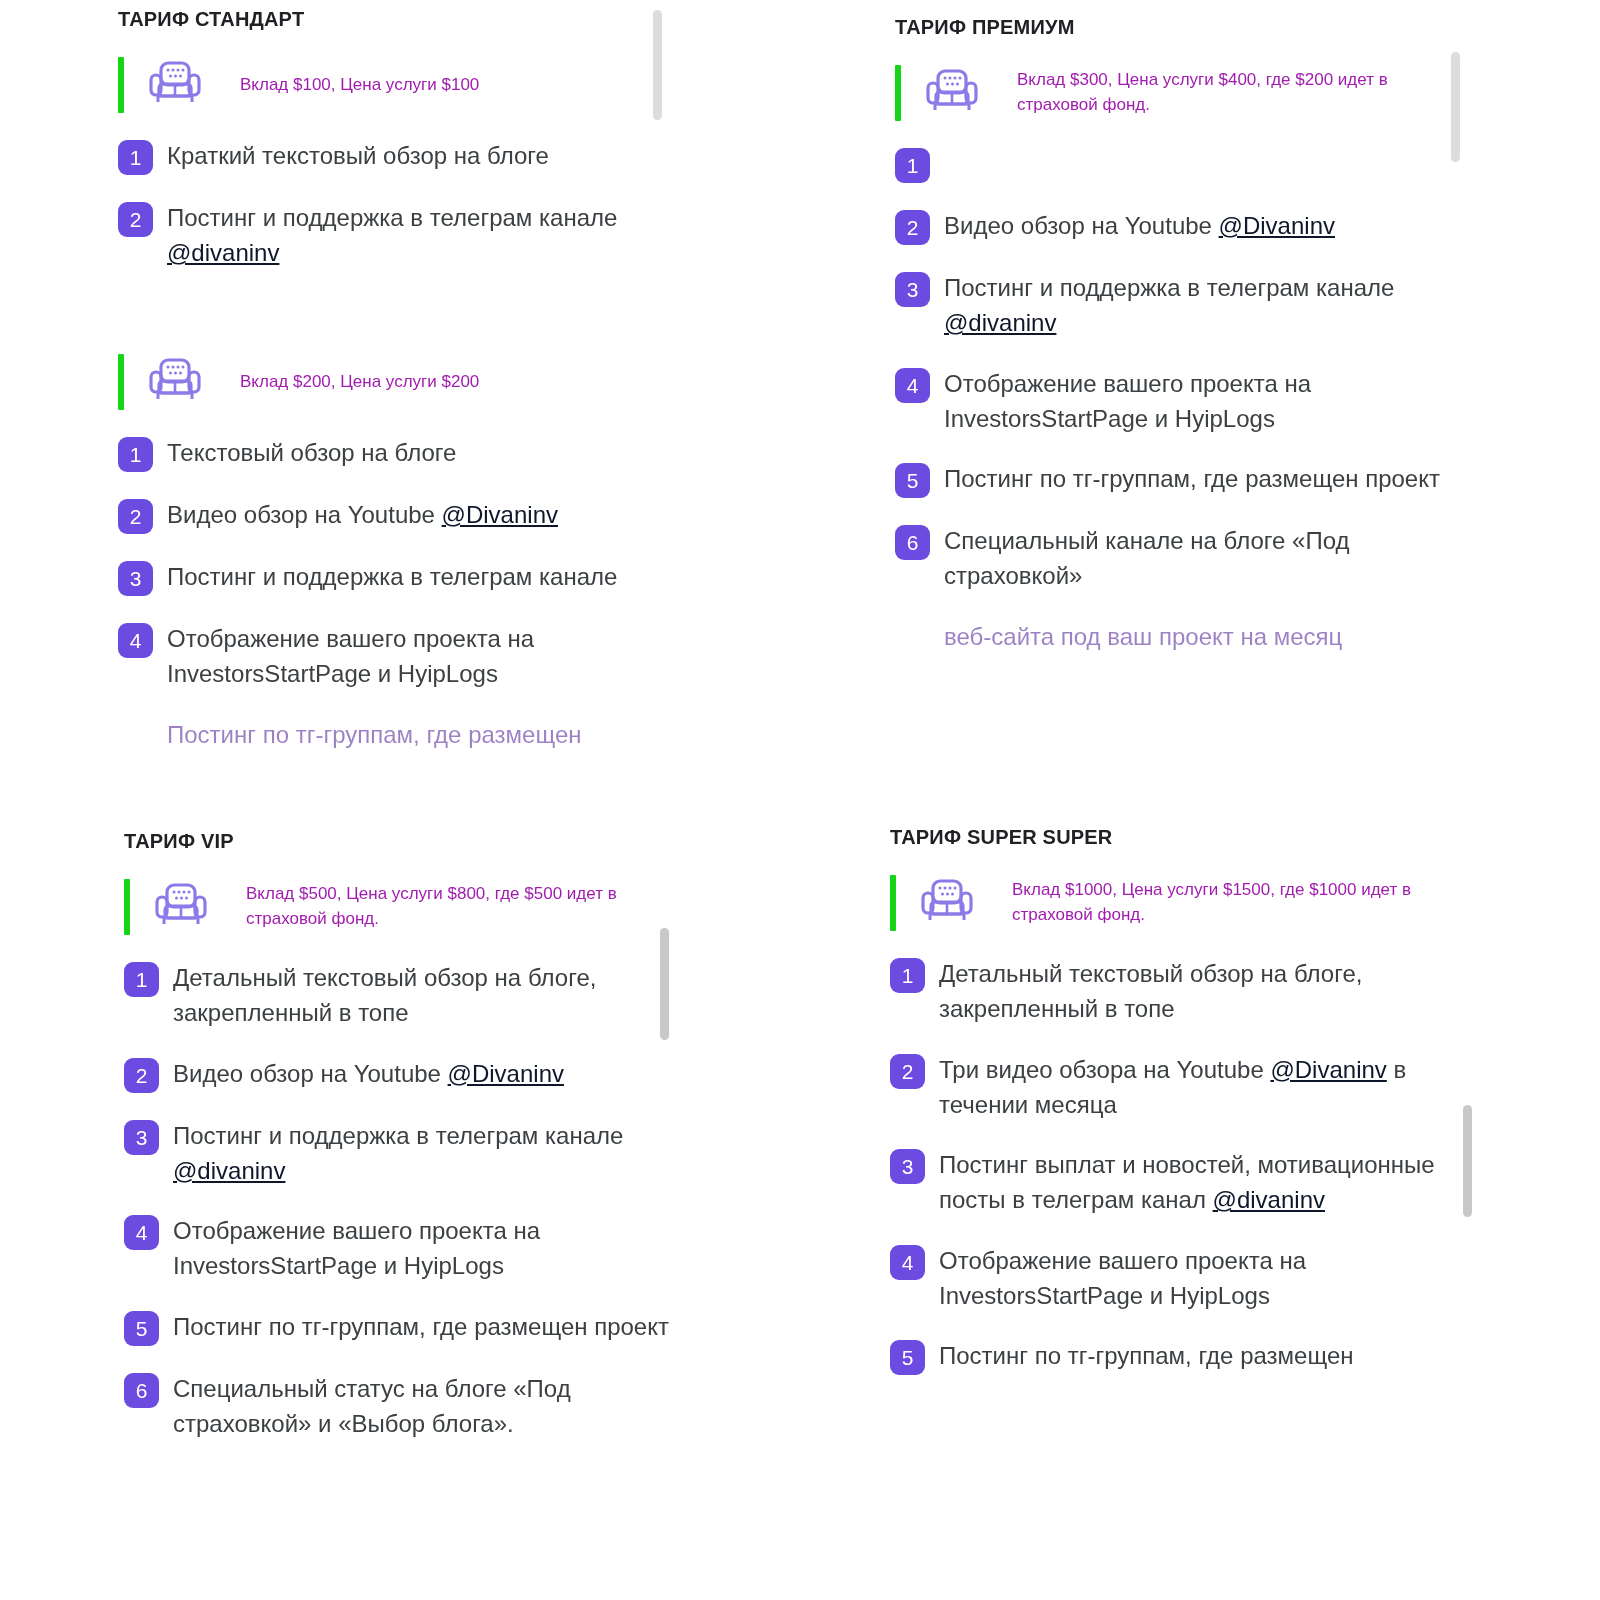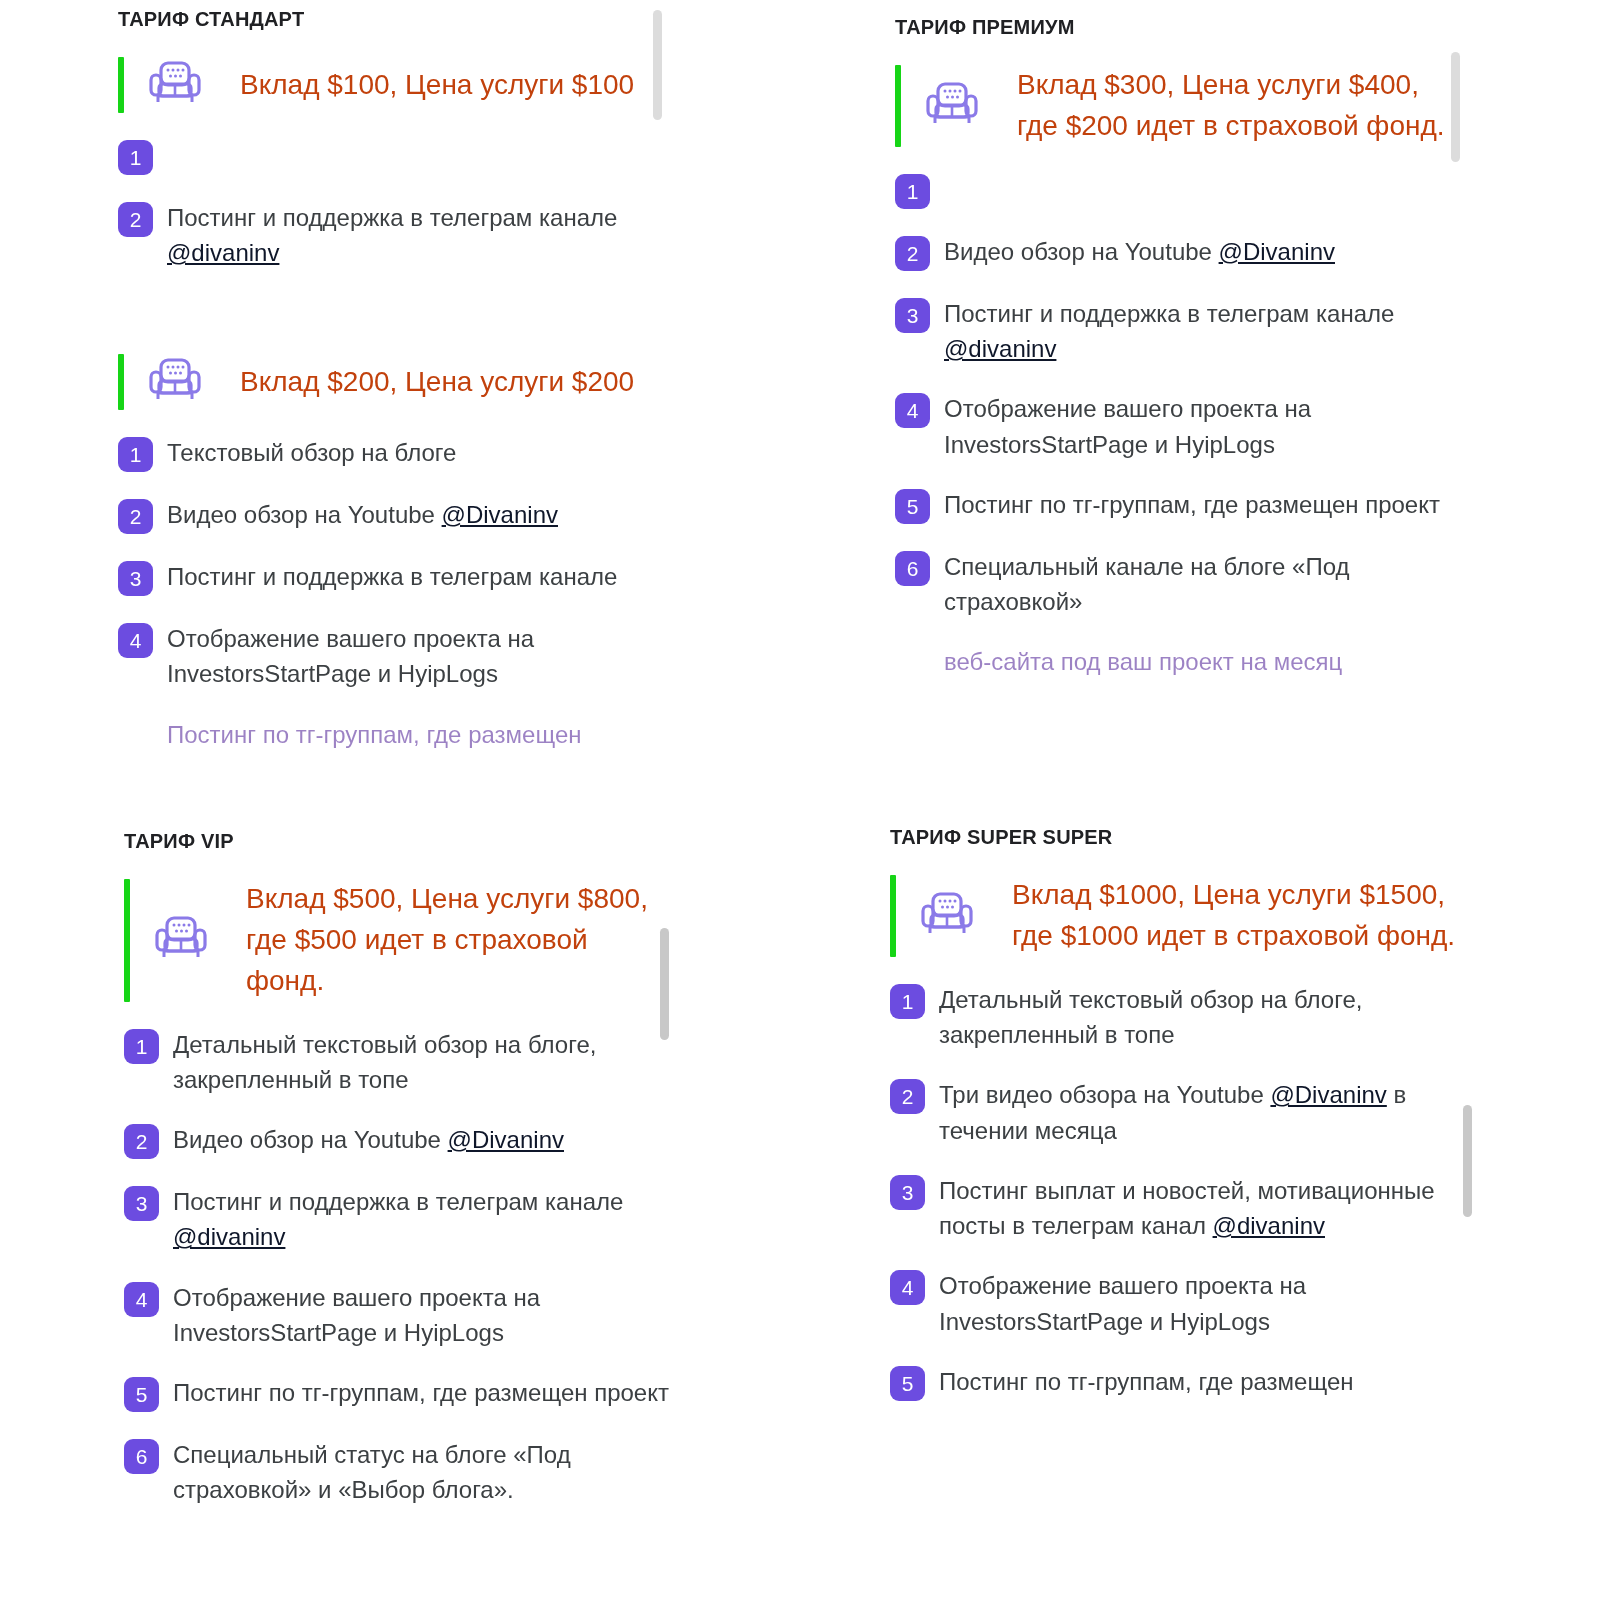--- a/index.html
+++ b/index.html
@@ -52,23 +52,23 @@
     align-items: center;
     flex: 1;
   }
   .sofa-icon {
     flex: 0 0 auto;
     margin-left: 22px;
     margin-right: 10px;
     display: block;
   }
   .intro-text {
-    font-size: 28px;
+    font-size: 17px;
     line-height: 1.46;
-    color: #c2410c;
+    color: #a21caf;
     margin-left: 26px;
   }
 
   .feature {
     display: flex;
     align-items: flex-start;
     margin-top: 25px;
   }
   .badge {
     flex: 0 0 auto;
@@ -146,20 +146,21 @@
             <line x1="11" y1="39" x2="47" y2="39" stroke="#8b7ae8" stroke-width="3"></line>
             <line x1="12" y1="39" x2="12" y2="45" stroke="#8b7ae8" stroke-width="3"></line>
             <line x1="46" y1="39" x2="46" y2="45" stroke="#8b7ae8" stroke-width="3"></line>
           </svg>
         </span>
         <div class="intro-text">Вклад $100, Цена услуги $100</div>
       </div>
     </div>
     <div class="feature">
       <div class="badge">1</div>
+      <div class="feature-text"><span>Краткий текстовый обзор на блоге</span></div>
     </div>
     <div class="feature">
       <div class="badge">2</div>
       <div class="feature-text"><span>Постинг и поддержка в телеграм канале </span><a class="link" href="#">@divaninv</a></div>
     </div>
   </div>
   <div class="scrollbar light" style="left:653px; top:10px; height:110px;"></div>
 
   <div class="card" id="card-basic">
     <div class="intro">

